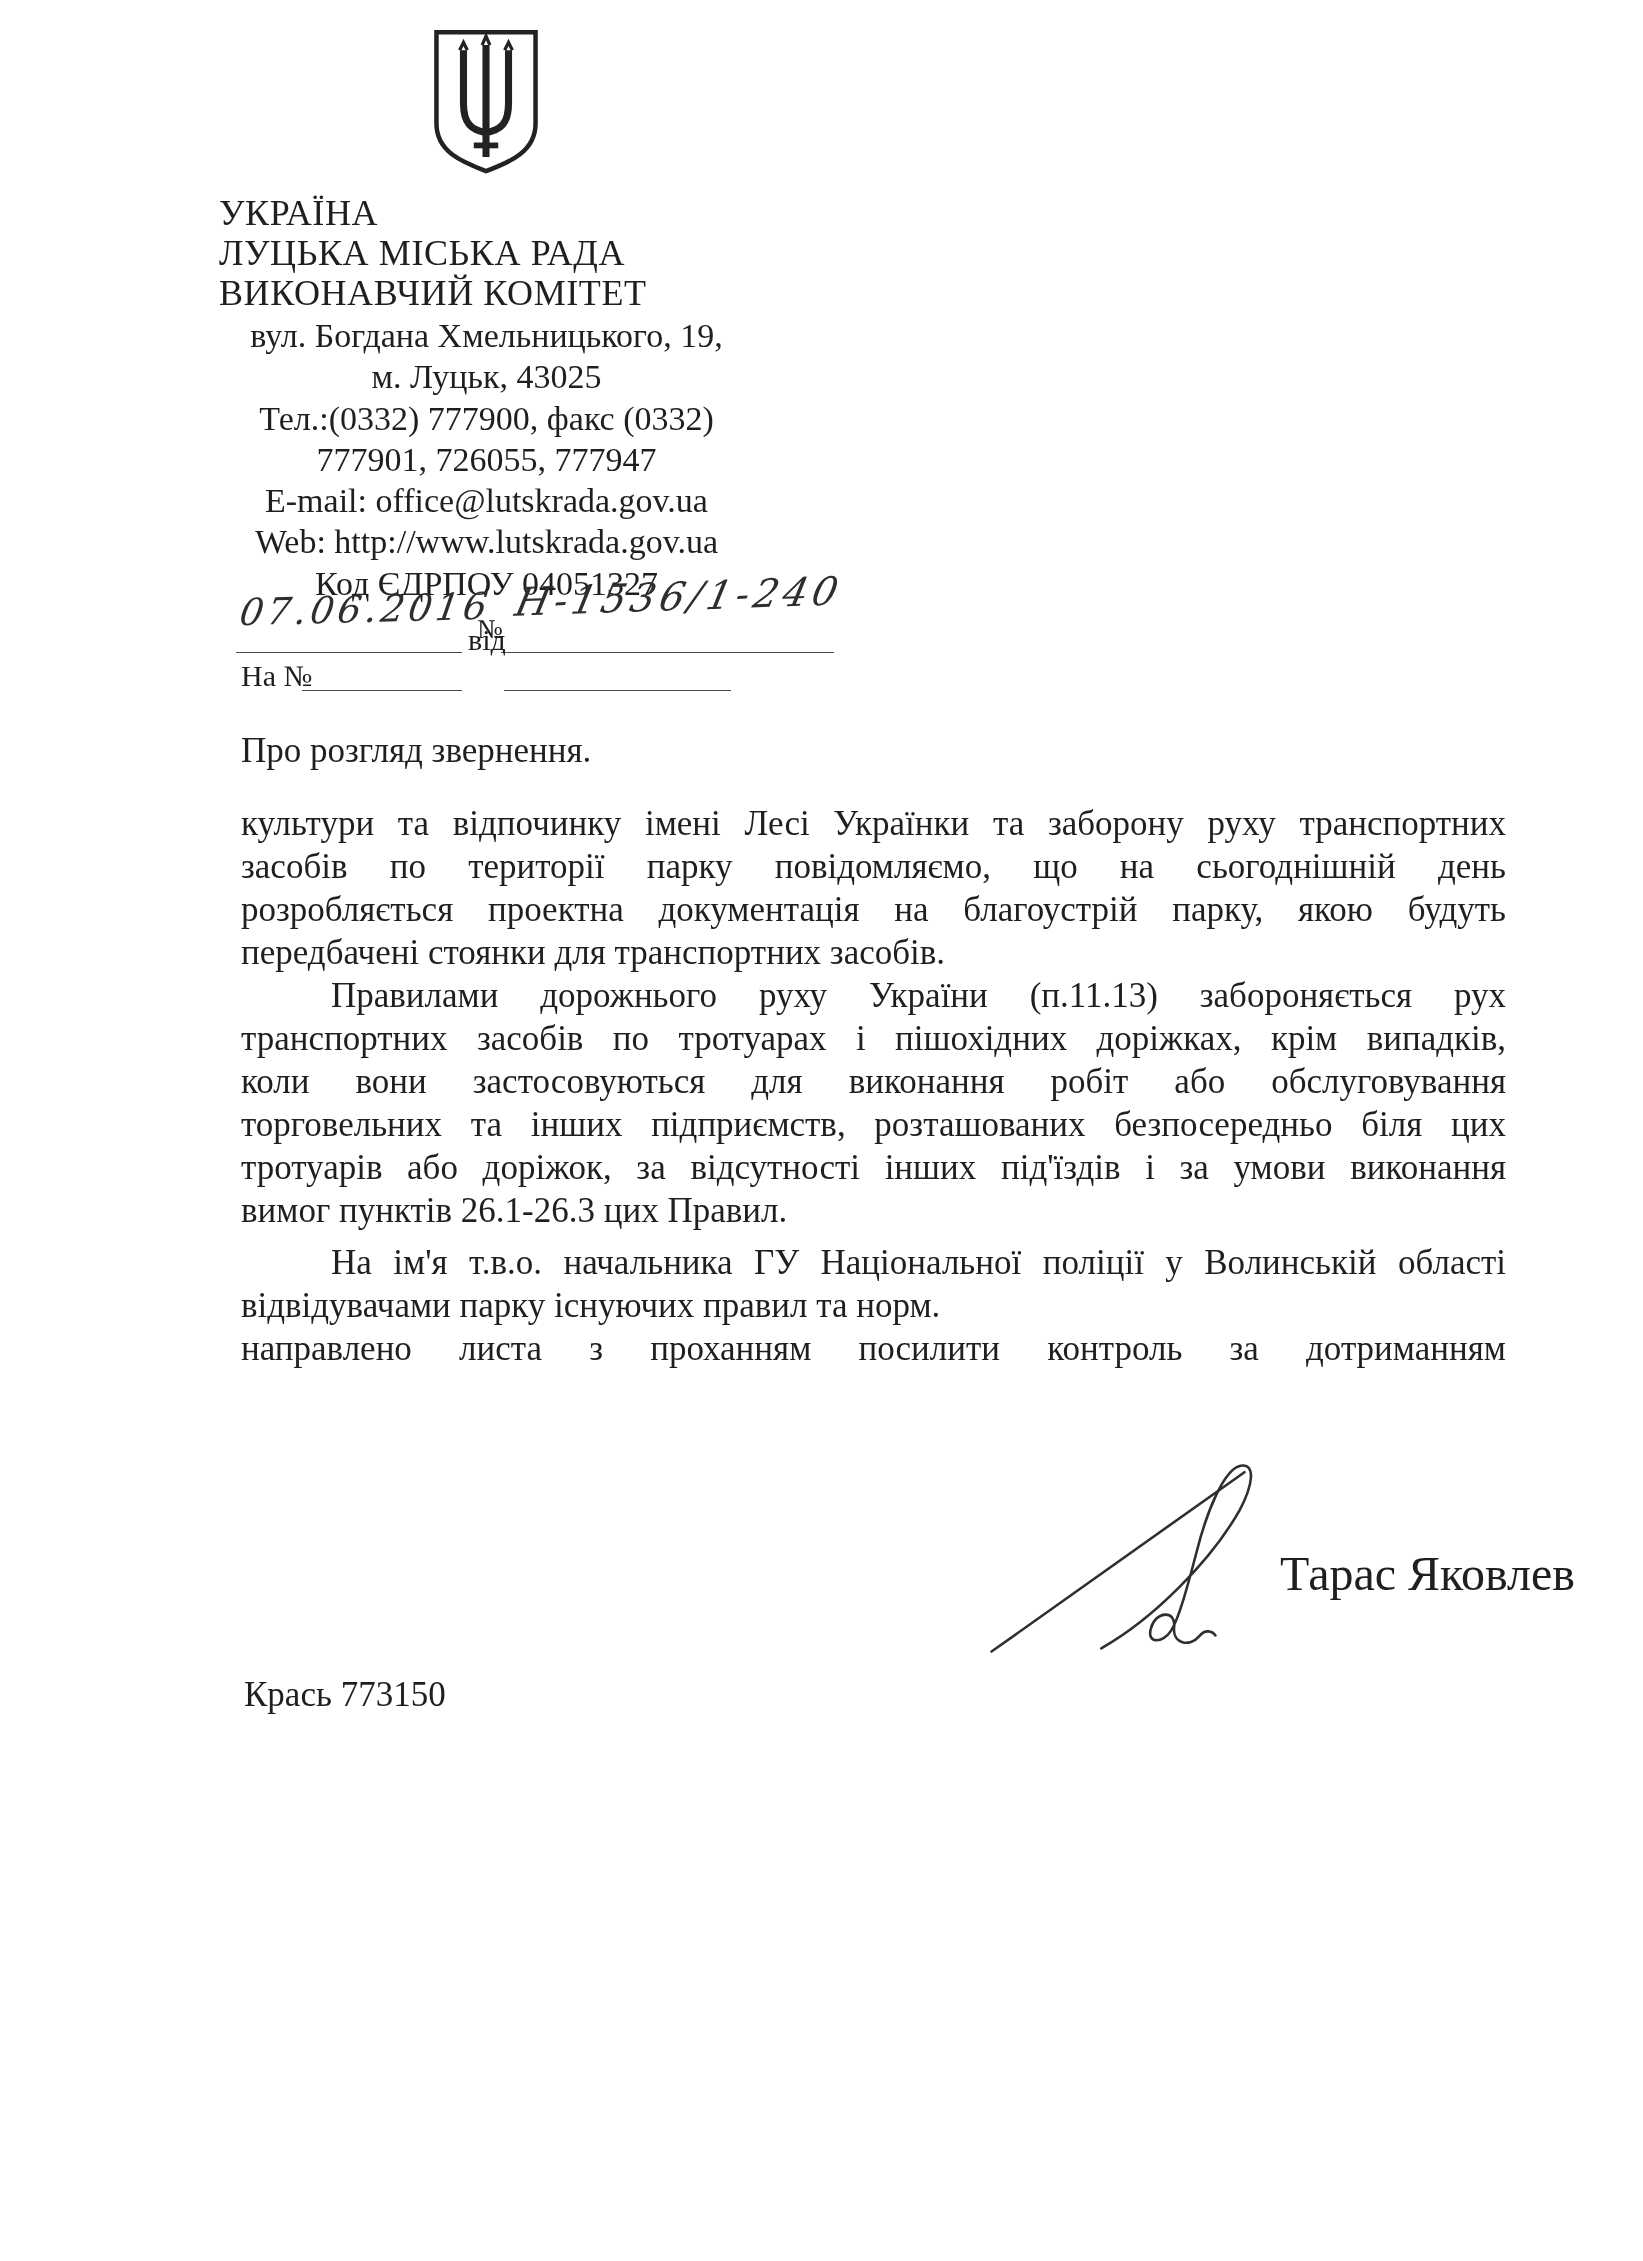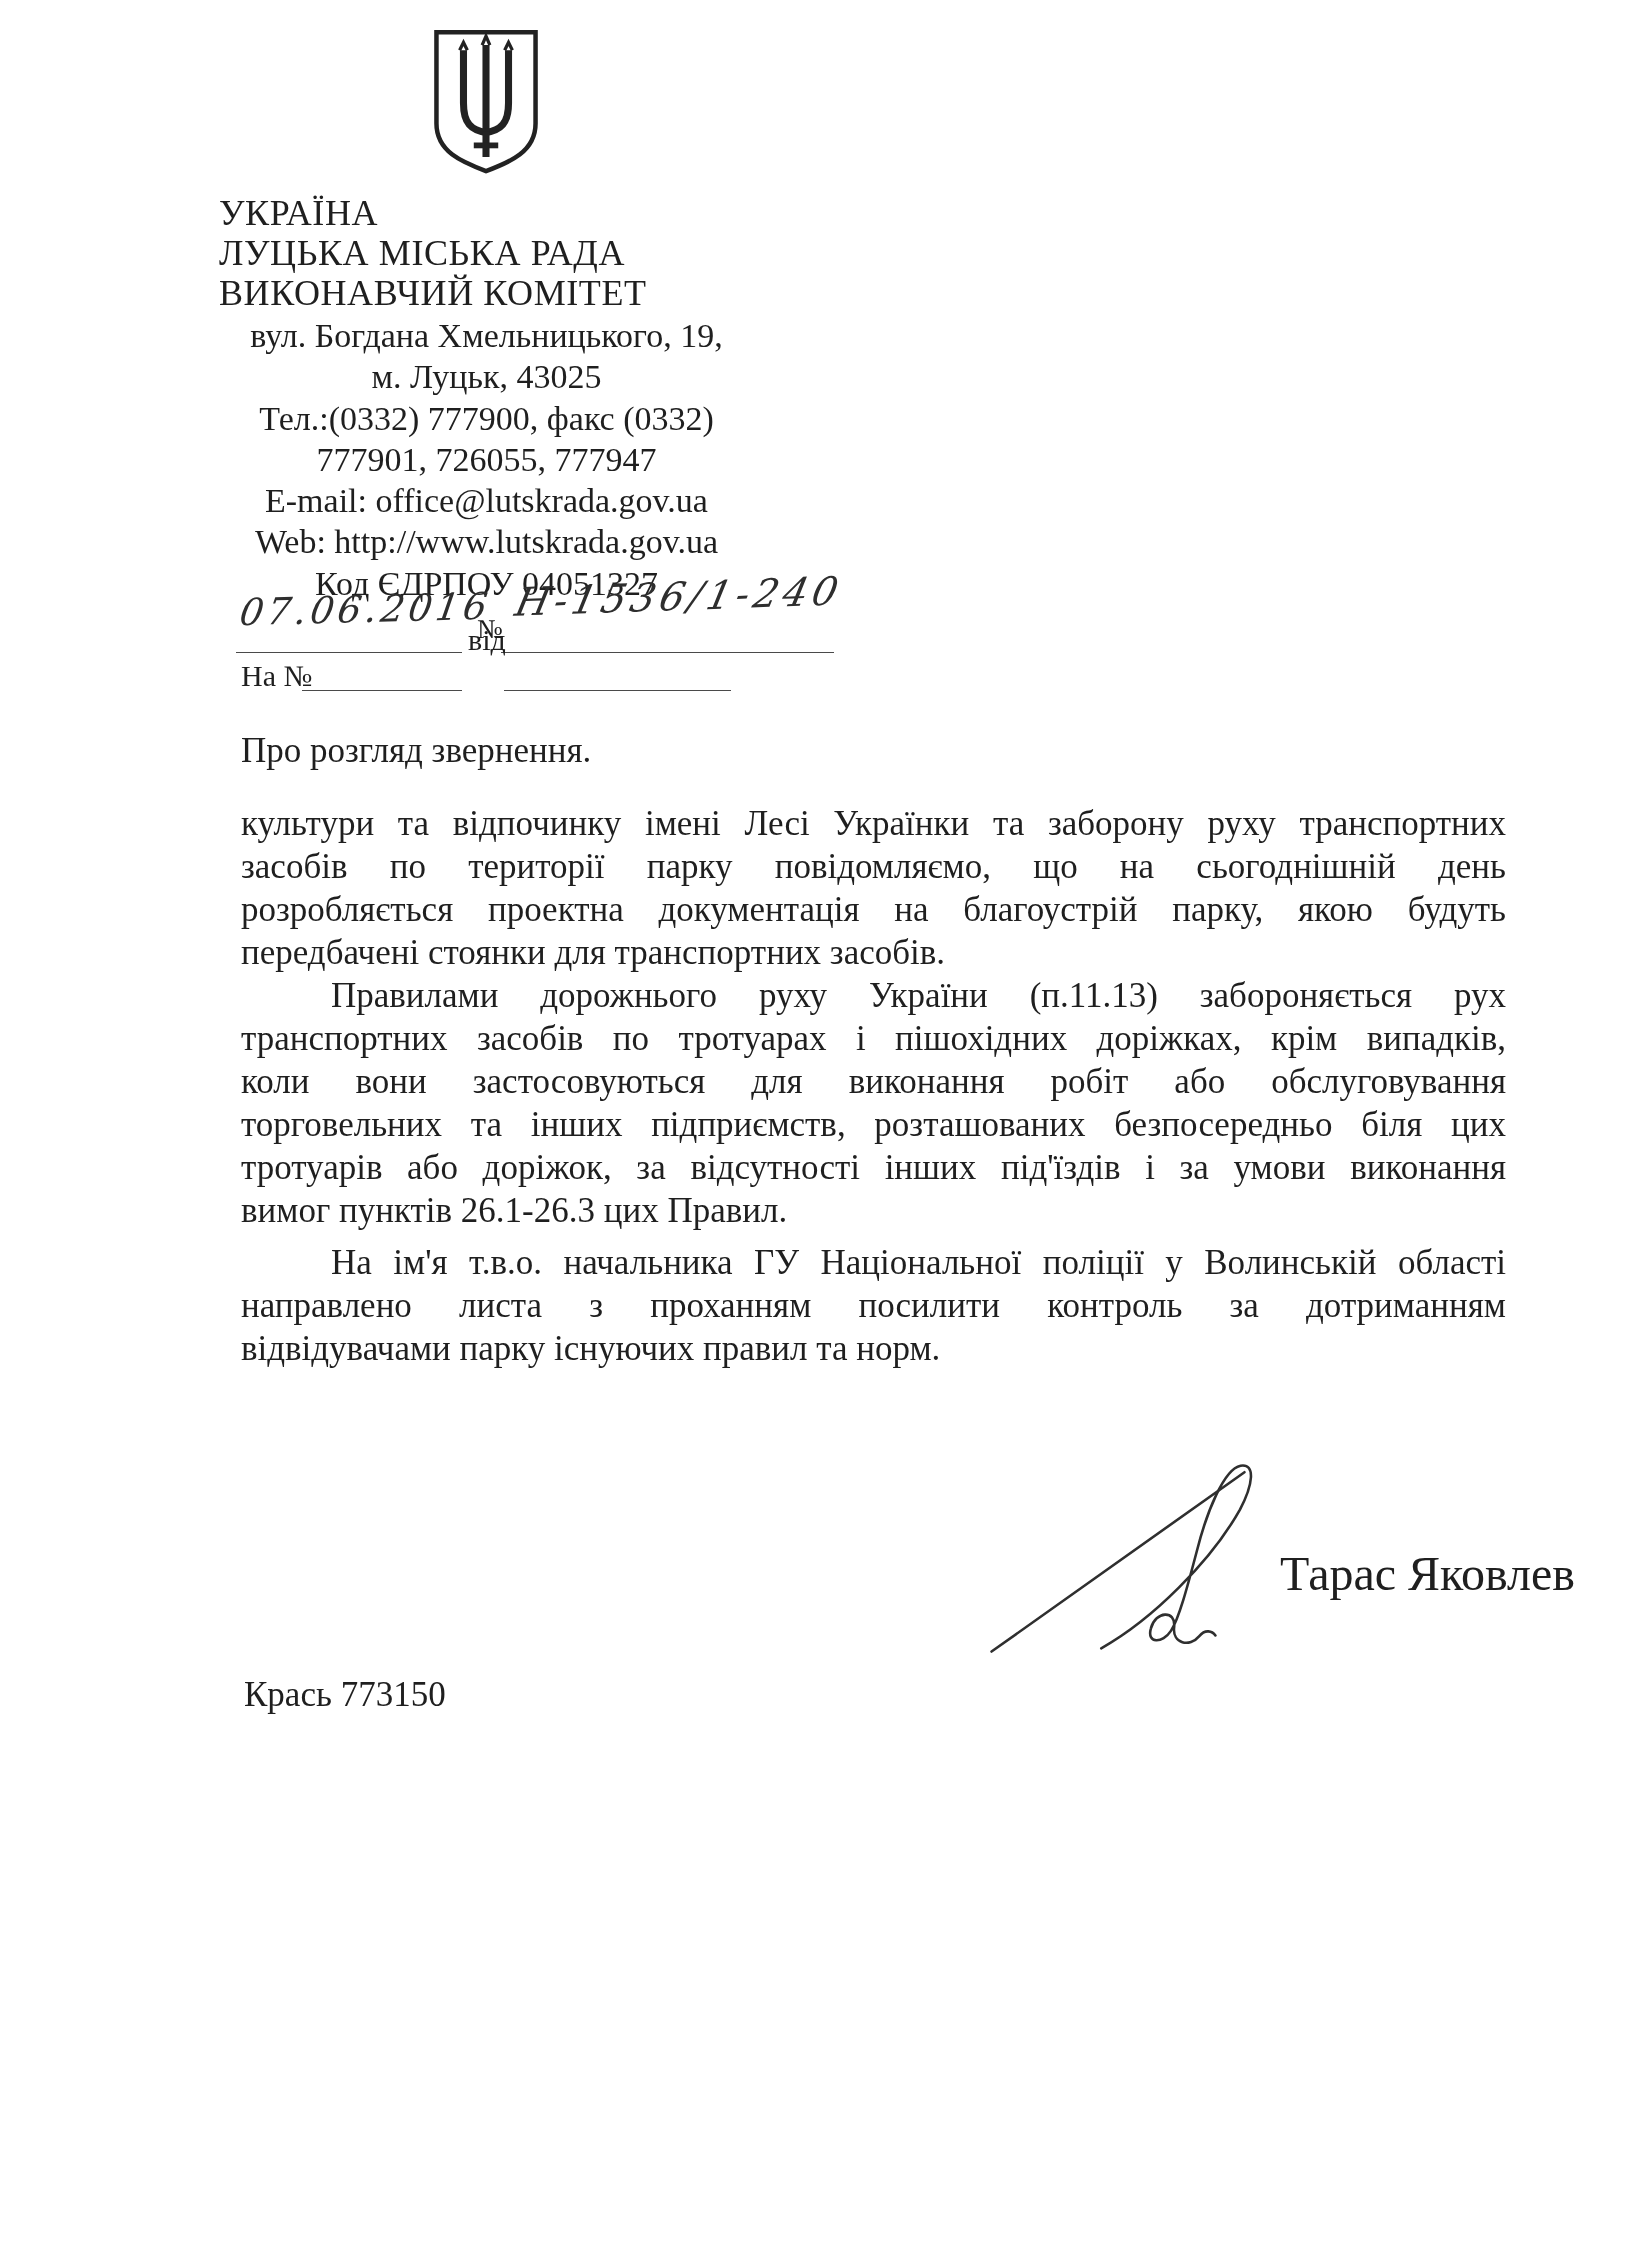--- a/index.html
+++ b/index.html
@@ -92,22 +92,22 @@
     <div class="para para2">
       <div class="bodyline first">Правилами дорожнього руху України (п.11.13) забороняється рух</div>
       <div class="bodyline">транспортних засобів по тротуарах і пішохідних доріжках, крім випадків,</div>
       <div class="bodyline">коли вони застосовуються для виконання робіт або обслуговування</div>
       <div class="bodyline">торговельних та інших підприємств, розташованих безпосередньо біля цих</div>
       <div class="bodyline">тротуарів або доріжок, за відсутності інших під'їздів і за умови виконання</div>
       <div class="bodyline last">вимог пунктів 26.1-26.3 цих Правил.</div>
     </div>
     <div class="para para3">
       <div class="bodyline first">На ім'я т.в.о. начальника ГУ Національної поліції у Волинській області</div>
+      <div class="bodyline last">відвідувачами парку існуючих правил та норм.</div>
       <div class="bodyline">направлено листа з проханням посилити контроль за дотриманням</div>
-      <div class="bodyline last">відвідувачами парку існуючих правил та норм.</div>
     </div>
   </div>
 
 
   <div class="abs" style="left:985px;top:1458px;width:297px;height:200px;">
     <svg width="297" height="200" viewBox="0 0 460 310" fill="none" xmlns="http://www.w3.org/2000/svg">
       <path d="M180 295 C 260 250 350 160 395 80 C 415 42 420 8 396 12 C 370 17 343 85 328 145 C 313 202 300 250 288 268 C 275 288 250 288 257 264 C 264 237 296 235 293 262 C 290 288 317 294 332 276 C 341 265 352 268 357 275" stroke="#2f2f2f" stroke-width="4" stroke-linecap="round" fill="none"></path>
       <path d="M10 300 L 402 22" stroke="#2f2f2f" stroke-width="4" stroke-linecap="round"></path>
     </svg>
   </div>

